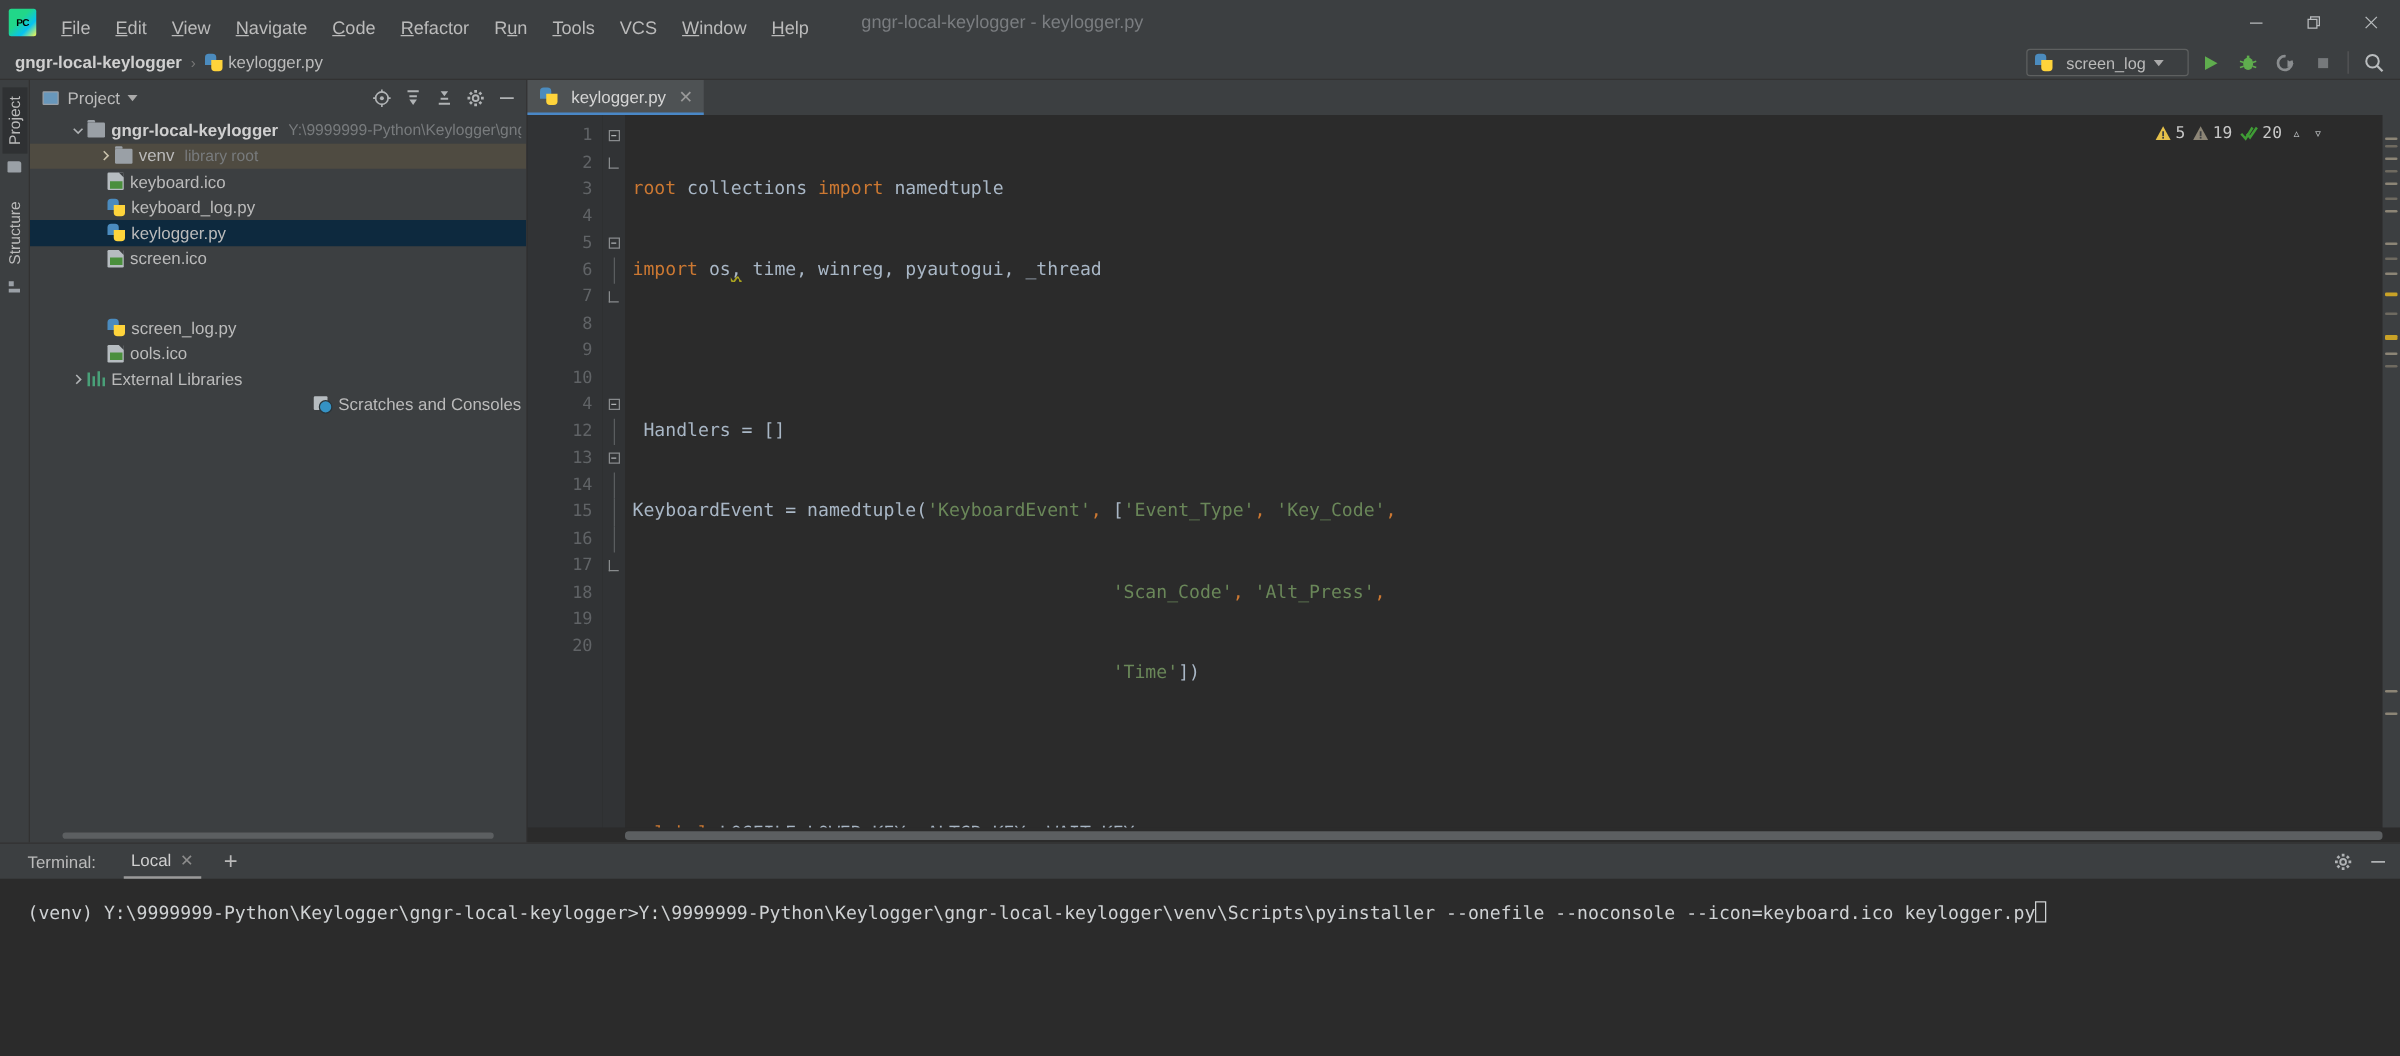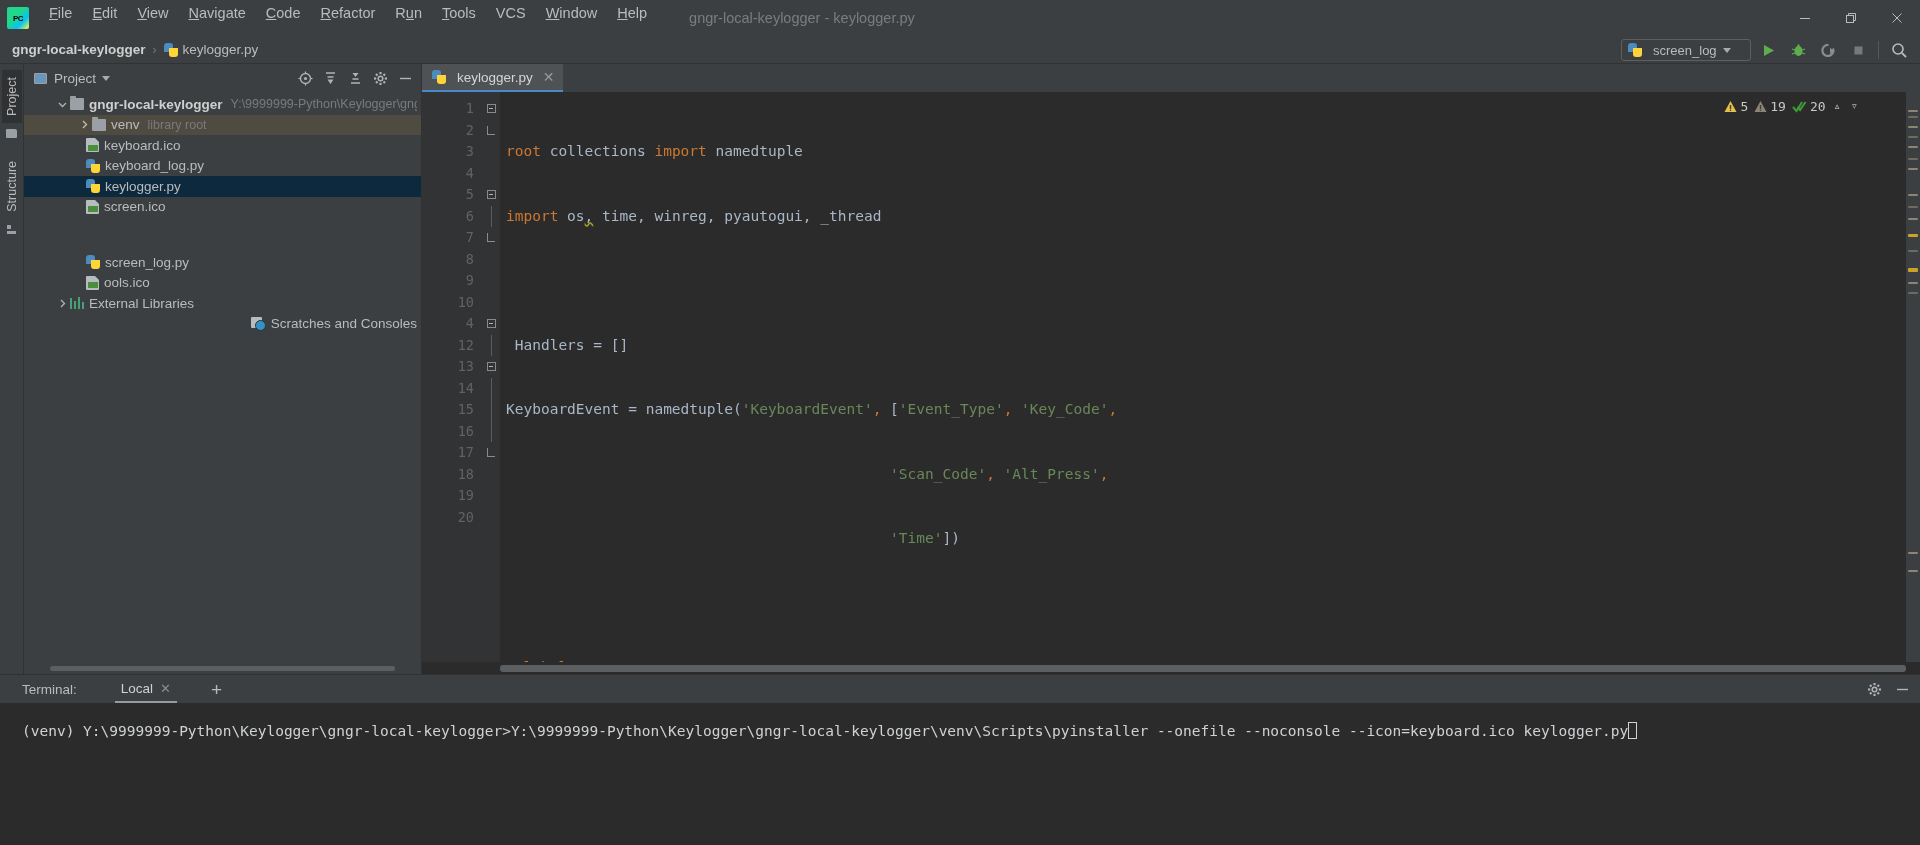--- a/index.html
+++ b/index.html
@@ -20,21 +20,21 @@
   .pc-logo {
     width: 22px; height: 22px; margin-left: 7px; margin-right: 10px;
     background: linear-gradient(135deg,#21d789 0%,#21d789 40%,#07c3f2 70%,#fcf84a 100%);
     border-radius: 2px; position: relative; flex: 0 0 22px;
   }
   .pc-logo::after {
     content: "PC"; position: absolute; left: 0; top: 0; right: 0; bottom: 0;
     display: flex; align-items: center; justify-content: center;
     font-size: 8px; font-weight: bold; color: #000; letter-spacing: -0.5px;
   }
-  .menu { display: flex; align-items: flex-start; height: 36px; }
+  .menu { display: flex; align-items: flex-end; height: 36px; }
   .menu-item {
     padding: 4px 10px; font-size: 14.5px; color: #bbbbbb; cursor: default;
     line-height: 18px; white-space: nowrap;
   }
   .menu-item u { text-decoration: underline; }
   .win-title {
     margin-left: 32px; font-size: 14.5px; color: #7a7d80; white-space: nowrap;
   }
   .win-ctrls { position: absolute; right: 0; top: 0; height: 36px; display: flex; }
   .win-btn {
@@ -202,21 +202,20 @@
     height: 12px; flex:0 0 12px; background:#2b2b2b; display:flex; align-items:center;
     padding-left: 78px; padding-right: 14px;
   }
   .ed-hscroll .thumb { height:7px; background:#5c5f61; border-radius:3px; width: 100%; }
 
   
   .term-wrap { flex: 0 0 171px; display:flex; flex-direction:column; background:#3c3f41; border-top:1px solid #323232; }
   .term-header {
     height: 28px; flex:0 0 28px; display:flex; align-items:center; padding-left: 22px;
     position:relative;
-    gap:16px;
   }
   .term-label { font-size:13.5px; color:#bbbbbb; margin-right: 22px; }
   .term-tab {
     font-size:13.5px; color:#d0d0d0; display:flex; align-items:center; gap:7px;
     height:28px; padding: 0 6px; border-bottom: 2px solid #9a9a9a;
   }
   .term-tab .x { color:#8c8c8c; font-size:13px; }
   .term-plus { font-size:19px; color:#b9b9b9; margin-left: 18px; line-height:1; }
   .term-actions { position:absolute; right:6px; top:0; height:28px; display:flex; align-items:center; gap:4px; }
 

